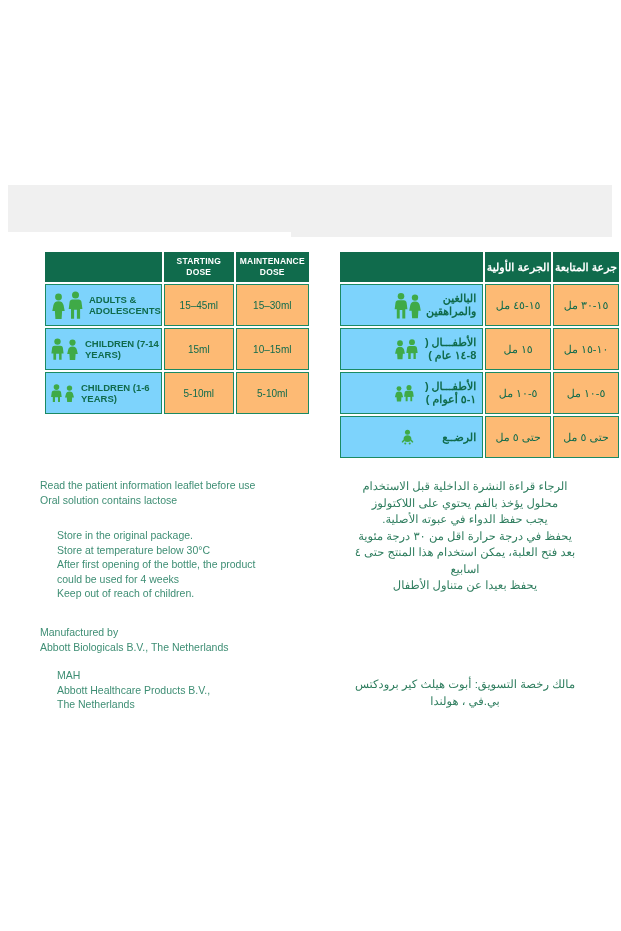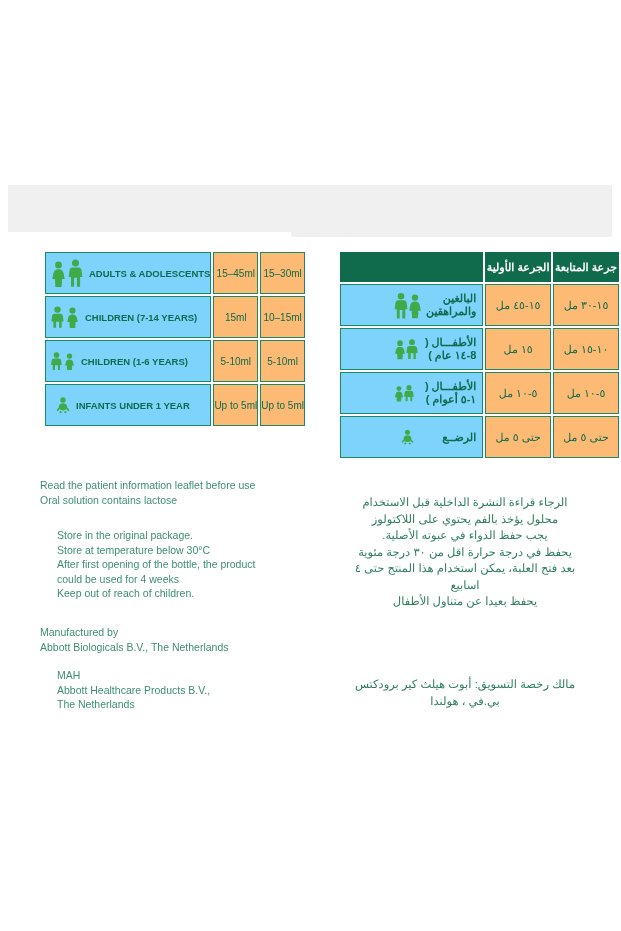--- a/index.html
+++ b/index.html
@@ -172,31 +172,38 @@
 
   .para-ar {
     position: absolute;
     color: #2E7D5E;
     direction: rtl;
     text-align: center;
     font-size: 11.5px;
     line-height: 16.5px;
     white-space: pre-line;
   }
-  #para-ar-1 { left: 340px; top: 478px; width: 250px; margin-top: 16px; }
+  #para-ar-1 { left: 340px; top: 478px; width: 250px; }
   #para-ar-2 { left: 340px; top: 676px; width: 250px; }
 </style>
 </head>
 <body>
 
 <div class="grey-band"></div>
 <div class="grey-band-notch"></div>
 
 <table id="table-en" class="dose-table">
   <tbody>
+      <tr>
+    <td class="hdr-blank" style="width:100px"></td>
+    <td class="hdr" style="width:70px">STARTING
+DOSE</td>
+    <td class="hdr" style="width:73px">MAINTENANCE
+DOSE</td>
+  </tr>
 
   <tr>
     <td class="cat-cell">
       <div class="cat-inner">
         <span class="cat-icons">
           <svg class="pic" width="15" height="26" viewBox="0 0 15 26" fill="#3FAA47" aria-hidden="true">
             <circle cx="7.5" cy="4" r="3.4"></circle>
             <path d="M7.5 8.2c-3 0-4.6 1.6-5.1 4.1L1.3 18h2.6l.5 8h6.2l.5-8h2.6l-1.1-5.7c-.5-2.5-2.1-4.1-5.1-4.1z"></path>
           </svg>
           <svg class="pic" width="15" height="28" viewBox="0 0 15 28" fill="#3FAA47" style="margin-left:2px" aria-hidden="true">
@@ -247,39 +254,20 @@
           </svg>
         </span>
         <span class="cat-label">CHILDREN
 (1-6 YEARS)</span>
       </div>
     </td>
     <td class="cell">5-10ml</td>
     <td class="cell">5-10ml</td>
   </tr>
 
-  <tr>
-    <td class="cat-cell">
-      <div class="cat-inner" style="padding-left:10px">
-        <span class="cat-icons">
-          <svg class="pic" width="14" height="16" viewBox="0 0 14 16" fill="#3FAA47" aria-hidden="true">
-            <circle cx="7" cy="3" r="2.7"></circle>
-            <path d="M7 6.2c-2.5 0-4.2 1.5-4.2 3.6 0 2.1 1.7 3.6 4.2 3.6s4.2-1.5 4.2-3.6c0-2.1-1.7-3.6-4.2-3.6z"></path>
-            <path d="M2.6 10.6 .6 13.3l1.3 1 2-2.6zM11.4 10.6l2 2.7-1.3 1-2-2.6z"></path>
-            <circle cx="4.6" cy="15" r="1.1"></circle>
-            <circle cx="9.4" cy="15" r="1.1"></circle>
-          </svg>
-        </span>
-        <span class="cat-label">INFANTS
-UNDER 1 YEAR</span>
-      </div>
-    </td>
-    <td class="cell">Up to 5ml</td>
-    <td class="cell">Up to 5ml</td>
-  </tr>
 </tbody>
   </table>
 
 <table id="table-ar" class="dose-table">
   <tbody>
       <tr>
     <td class="hdr" style="width:72px">جرعة المتابعة</td>
     <td class="hdr" style="width:72px">الجرعة الأولية</td>
     <td class="hdr-blank" style="width:97px"></td>
   </tr>

